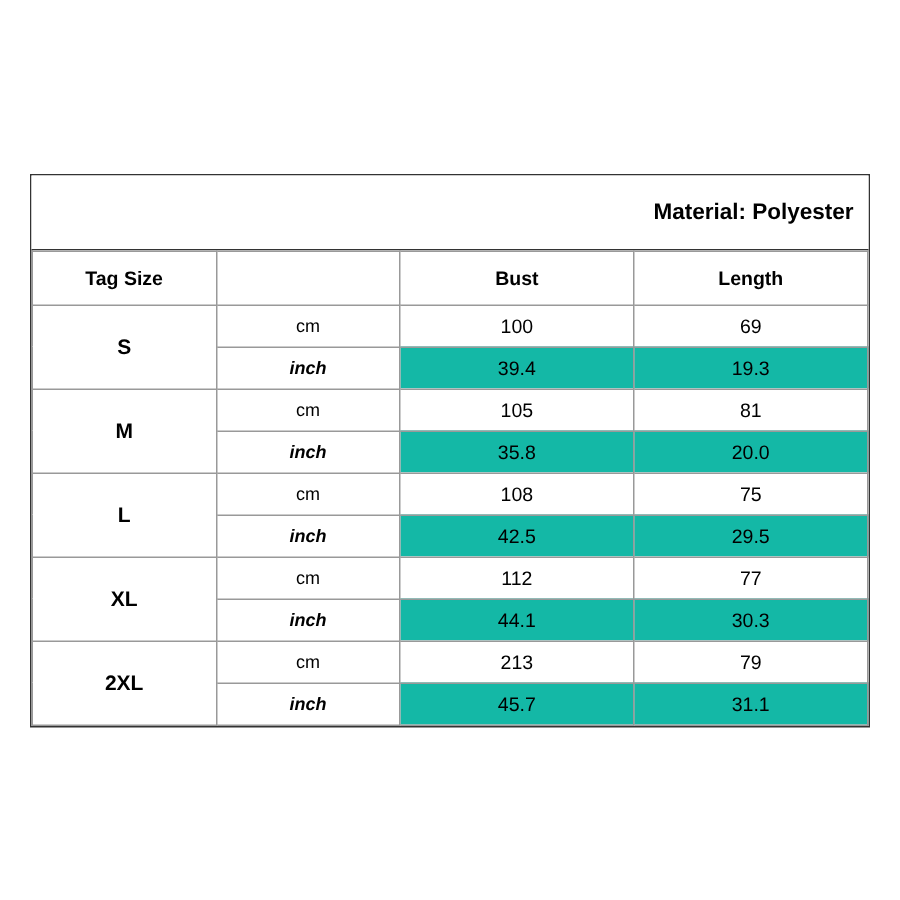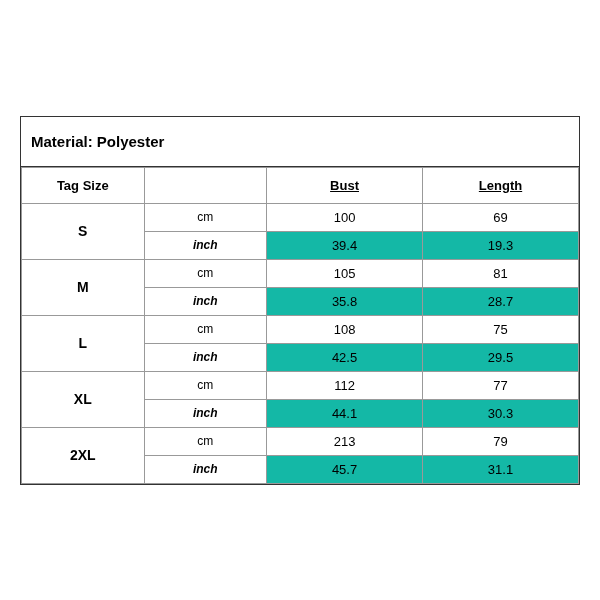--- a/index.html
+++ b/index.html
@@ -17,21 +17,21 @@
       justify-content: center;
       font-family: Arial, sans-serif;
     }
 
     .outer-wrapper {
       width: 560px;
       border: 1.5px solid #333;
     }
 
     .title-row {
-      text-align: left;
+      text-align: right;
       padding: 16px 10px;
       font-size: 15px;
       font-weight: bold;
       border-bottom: 1.5px solid #333;
       background: #fff;
     }
 
     table {
       width: 100%;
       border-collapse: collapse;
@@ -53,21 +53,20 @@
     .tag-size-header {
       width: 22%;
     }
 
     .unit-col {
       width: 22%;
     }
 
     .measure-col {
       width: 28%;
-      text-decoration: underline;
     }
 
     .tag-size-cell {
       font-weight: bold;
       font-size: 14px;
     }
 
     .unit-cell {
       font-size: 12px;
     }
@@ -118,21 +117,21 @@
         </tr>
         <tr>
           <td rowspan="2" class="tag-size-cell plain">M</td>
           <td class="unit-cell plain">cm</td>
           <td class="plain">105</td>
           <td class="plain">81</td>
         </tr>
         <tr>
           <td class="unit-cell inch plain">inch</td>
           <td class="shaded">35.8</td>
-          <td class="shaded">28.7</td>
+          <td class="shaded">20.0</td>
         </tr>
         <tr>
           <td rowspan="2" class="tag-size-cell plain">L</td>
           <td class="unit-cell plain">cm</td>
           <td class="plain">108</td>
           <td class="plain">75</td>
         </tr>
         <tr>
           <td class="unit-cell inch plain">inch</td>
           <td class="shaded">42.5</td>

